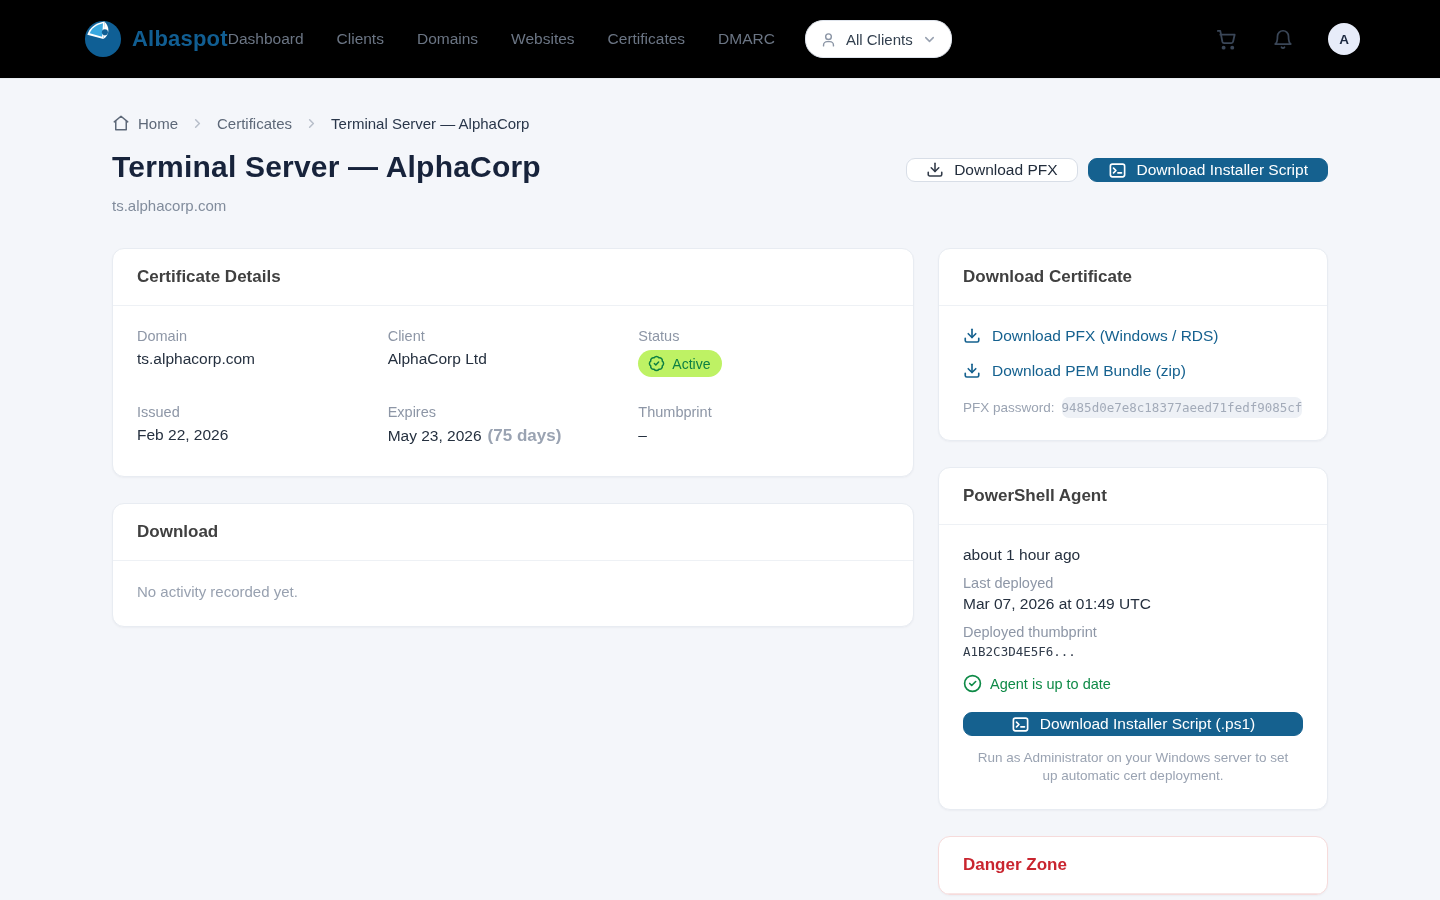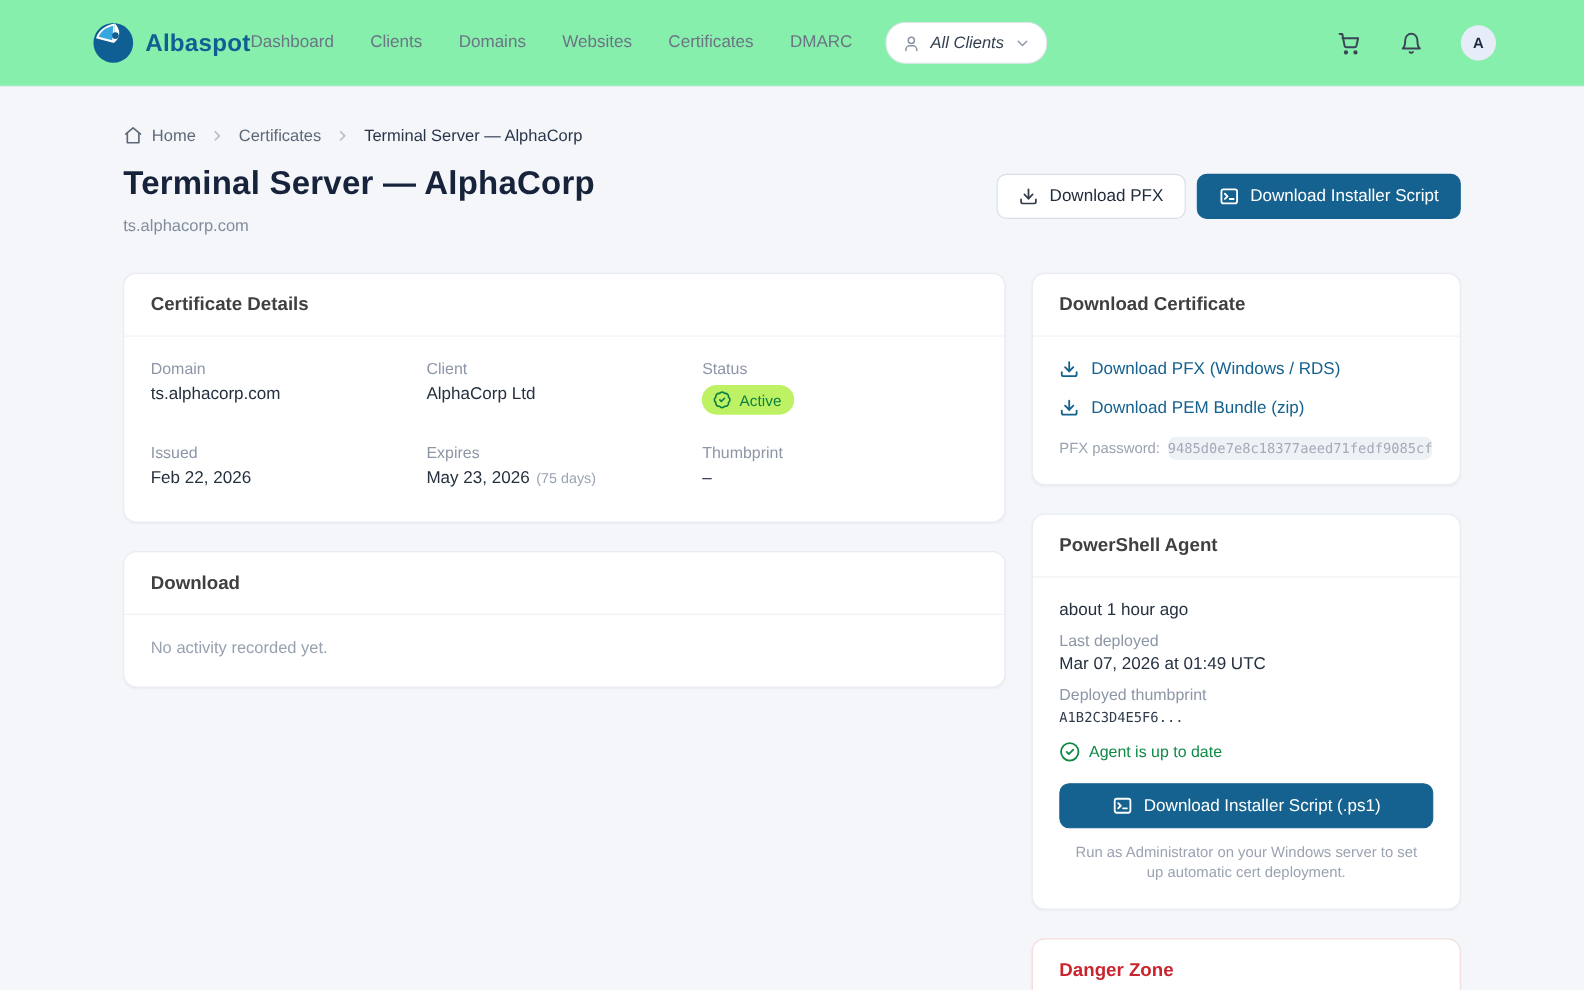--- a/index.html
+++ b/index.html
@@ -1,67 +1,67 @@
 <!DOCTYPE html>
 <html><head>
 <meta charset="utf-8">
 <style>
   * { margin:0; padding:0; box-sizing:border-box; }
   html,body { width:1440px; height:900px; overflow:hidden; }
   body { background:#f4f6fa; font-family:"Liberation Sans", sans-serif; color:#25303f; }
   svg { display:block; }
 
   
-  .topbar { height:79px; background:#86efac; border-bottom:1px solid #e9edf2;
+  .topbar { height:79px; background:#000000; border-bottom:1px solid #e9edf2;
             display:flex; align-items:center; padding:0 80px 0 84px; }
   .brand { display:flex; align-items:center; gap:10px; cursor:pointer; }
   .brand-name { font-size:22px; font-weight:800; color:#115e92; letter-spacing:.2px; }
   .main-nav { display:flex; align-items:center; gap:33px; }
   .nav-link { font-size:15.5px; color:#6b7584; cursor:pointer; }
   .client-selector { display:flex; align-items:center; gap:9px; margin-left:30px;
             height:38px; padding:0 14px; background:#fff; border:1px solid #dfe4ec;
-            border-radius:18px; cursor:pointer; font-family:inherit;font-style:italic; }
+            border-radius:18px; cursor:pointer; font-family:inherit; }
   .client-selector .sel-label { font-size:15px; color:#33404f; }
   .topbar-icons { margin-left:auto; display:flex; align-items:center; gap:34px; }
   .icon-btn { background:none; border:none; cursor:pointer; color:#3a4657; padding:0; }
   .avatar { width:32px; height:32px; border-radius:50%; background:#e7ecf9;
             display:flex; align-items:center; justify-content:center;
             font-size:13.5px; font-weight:700; color:#1c2940; cursor:pointer; }
 
   
   .page { width:1216px; margin:0 auto; }
   .breadcrumb { margin-top:35px; display:flex; align-items:center; gap:12px; font-size:15px; }
   .crumb { color:#5d6878; display:flex; align-items:center; gap:8px; cursor:pointer; }
   .crumb.current { color:#29364a; cursor:default; }
   .crumb-sep { color:#b7bec9; }
 
   .title-row { margin-top:18px; display:flex; align-items:flex-start; justify-content:space-between; }
   .page-title { font-size:30px; font-weight:800; color:#17233b; letter-spacing:.2px; }
   .page-subtitle { margin-top:13px; font-size:15px; color:#818c9c; }
   .actions { display:flex; gap:10px; margin-top:8px; }
-  .btn { display:flex; align-items:center; gap:10px; height:41px; padding:0 19px;
+  .btn { display:flex; align-items:center; gap:10px; height:24px; padding:0 19px;
          border-radius:9px; font-size:15.5px; font-family:inherit; cursor:pointer; }
   .btn-secondary { background:#fff; border:1px solid #d8dee7; color:#222d3c; font-weight:500; }
   .btn-primary { background:#15618f; border:1px solid #15618f; color:#fff; font-weight:500; }
 
   
   .grid { margin-top:34px; display:grid; grid-template-columns:1fr 390px; gap:24px; align-items:start; }
   .col { display:flex; flex-direction:column; gap:26px; }
   .card { background:#fff; border:1px solid #e8ecf2; border-radius:12px;
           box-shadow:0 1px 2px rgba(16,24,40,.04); overflow:hidden; }
   .card-header { padding:18px 24px; font-size:17px; font-weight:700; color:#404040;
                  border-bottom:1px solid #eef1f5; }
   .card.danger { border-color:#f6dbdb; }
   .card.danger .card-header { color:#c9252f; border-bottom-color:#f8e5e5; }
 
   
   .cert-body { padding:22px 24px 30px; display:grid; grid-template-columns:1fr 1fr 1fr; row-gap:27px; }
   .kv-label { font-size:14.5px; color:#8d96a6; margin-bottom:6px; }
   .kv-value { font-size:15.5px; color:#25303f; font-weight:500; }
-  .kv-note { font-size:13px; color:#9aa3b2; font-weight:400; margin-left:6px; }
+  .kv-note { font-size:17px; color:#9aa3b2; font-weight:700; margin-left:6px; }
   .badge { display:inline-flex; align-items:center; gap:7px; background:#bef264; color:#0d8043;
            font-size:14px; font-weight:500; padding:5px 12px 5px 10px; border-radius:999px; }
 
   
   .activity-body { padding:22px 24px 26px; font-size:15px; color:#98a1b0; }
 
   
   .dl-body { padding:21px 24px 22px; }
   .dl-link { display:flex; align-items:center; gap:11px; color:#15618f; font-size:15.5px;
              font-weight:500; cursor:pointer; margin-bottom:17px; }

